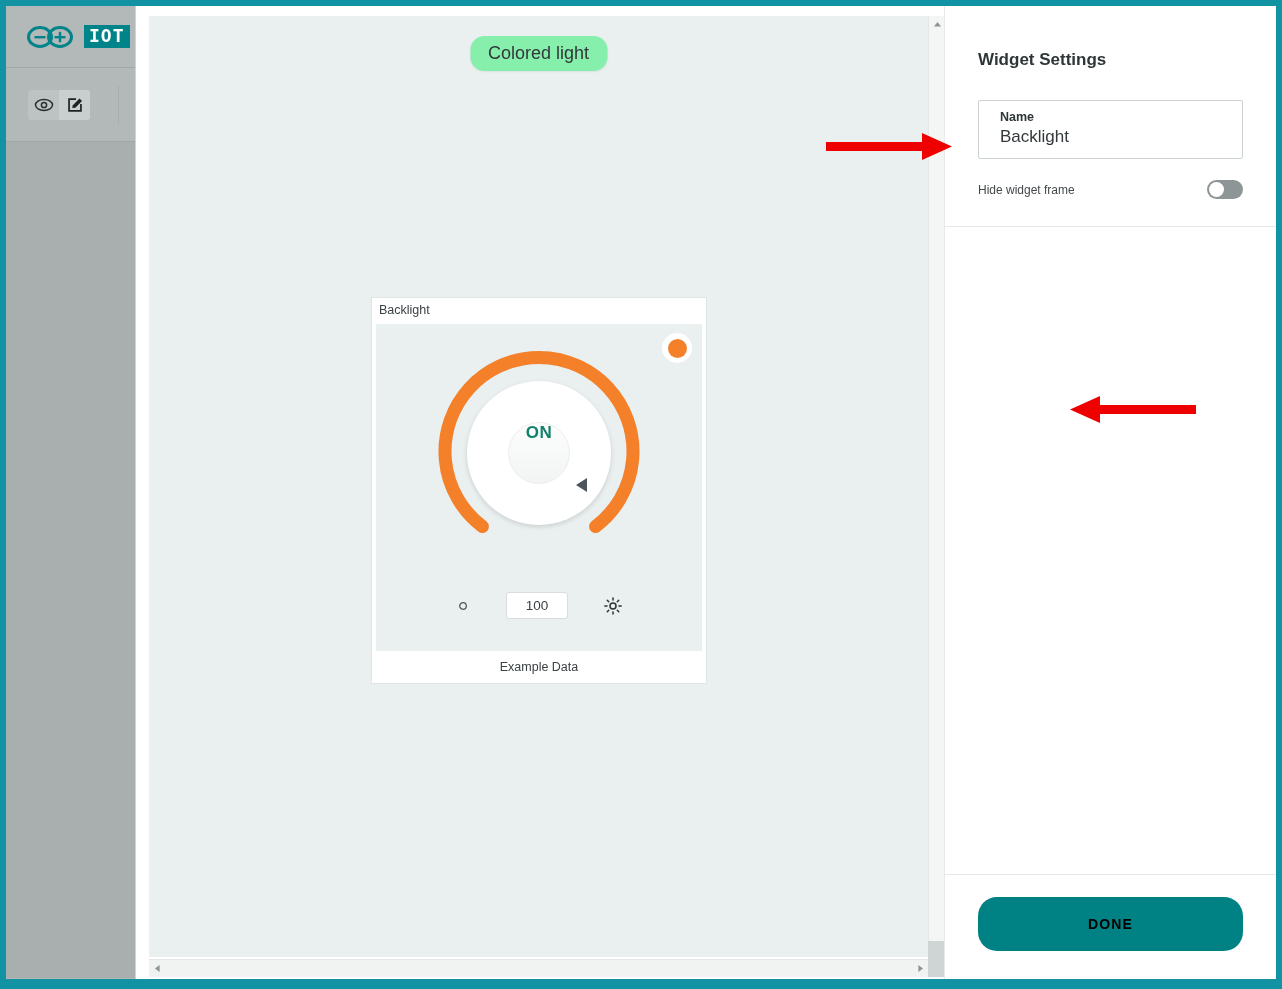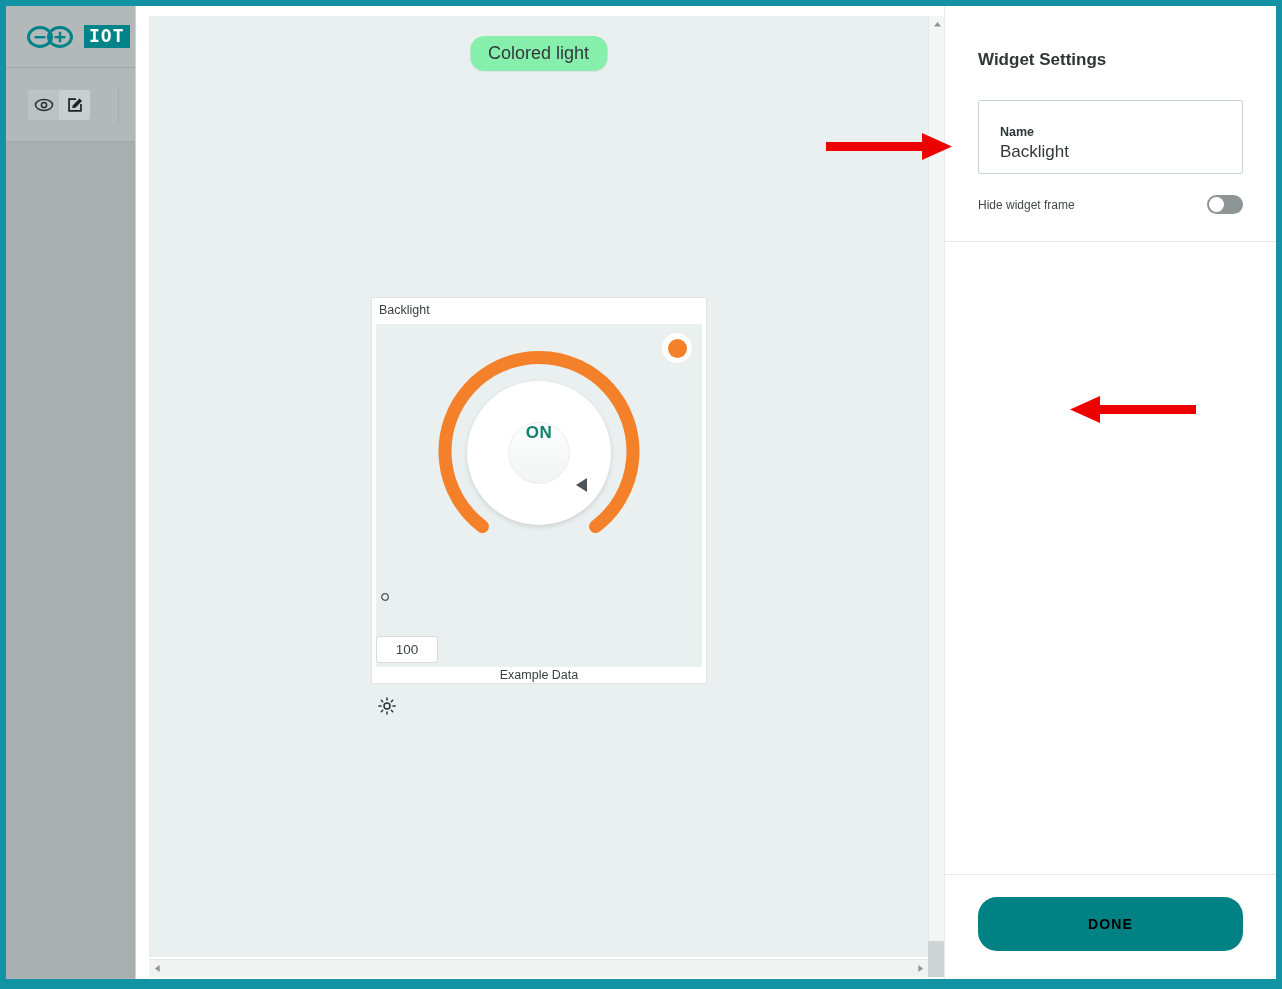--- a/index.html
+++ b/index.html
@@ -128,21 +128,21 @@
     font-size: 12.5px;
     color: #3b4245;
   }
   .widget-body {
     flex: 1;
     margin: 0 4px;
     background: #eaeff0;
     position: relative;
   }
   .widget-footer {
-    height: 16px;
+    height: 32px;
     display: flex; align-items: center; justify-content: center;
     font-size: 12.5px;
     color: #3b4245;
   }
 
   
   .color-dot-wrap {
     position: absolute;
     right: 10px; top: 9px;
     width: 30px; height: 30px;
@@ -198,24 +198,23 @@
     border-bottom: 7px solid transparent;
     border-right: 11px solid #4b555b;
   }
 
   
   .dial-controls {
     position: absolute;
     left: 0; right: 0;
     top: 268px;
     display: flex;
-    align-items: flex-start;
+    align-items: center;
     justify-content: center;
     gap: 34px;
-    flex-direction: column;
   }
   .icon-min { width: 18px; display:flex; align-items:center; justify-content:center; }
   .icon-max { width: 22px; display:flex; align-items:center; justify-content:center; }
   .value-box {
     width: 62px; height: 27px;
     background: #ffffff;
     border: 1px solid #d7dcdc;
     border-radius: 3px;
     display: flex; align-items: center; justify-content: center;
     font-size: 13.5px;
@@ -279,21 +278,21 @@
   .panel-title {
     font-size: 17px;
     font-weight: bold;
     color: #2f3638;
     margin-top: 44px;
   }
   .field {
     margin-top: 30px;
     border: 1px solid #cdd2d2;
     border-radius: 2px;
-    padding: 24px 12px 11px 21px;
+    padding: 9px 12px 11px 21px;
     cursor: text;
   }
   .field-label {
     font-size: 12.5px;
     font-weight: bold;
     color: #2f3638;
     margin-bottom: 3px;
   }
   .field-value {
     font-size: 17px;

